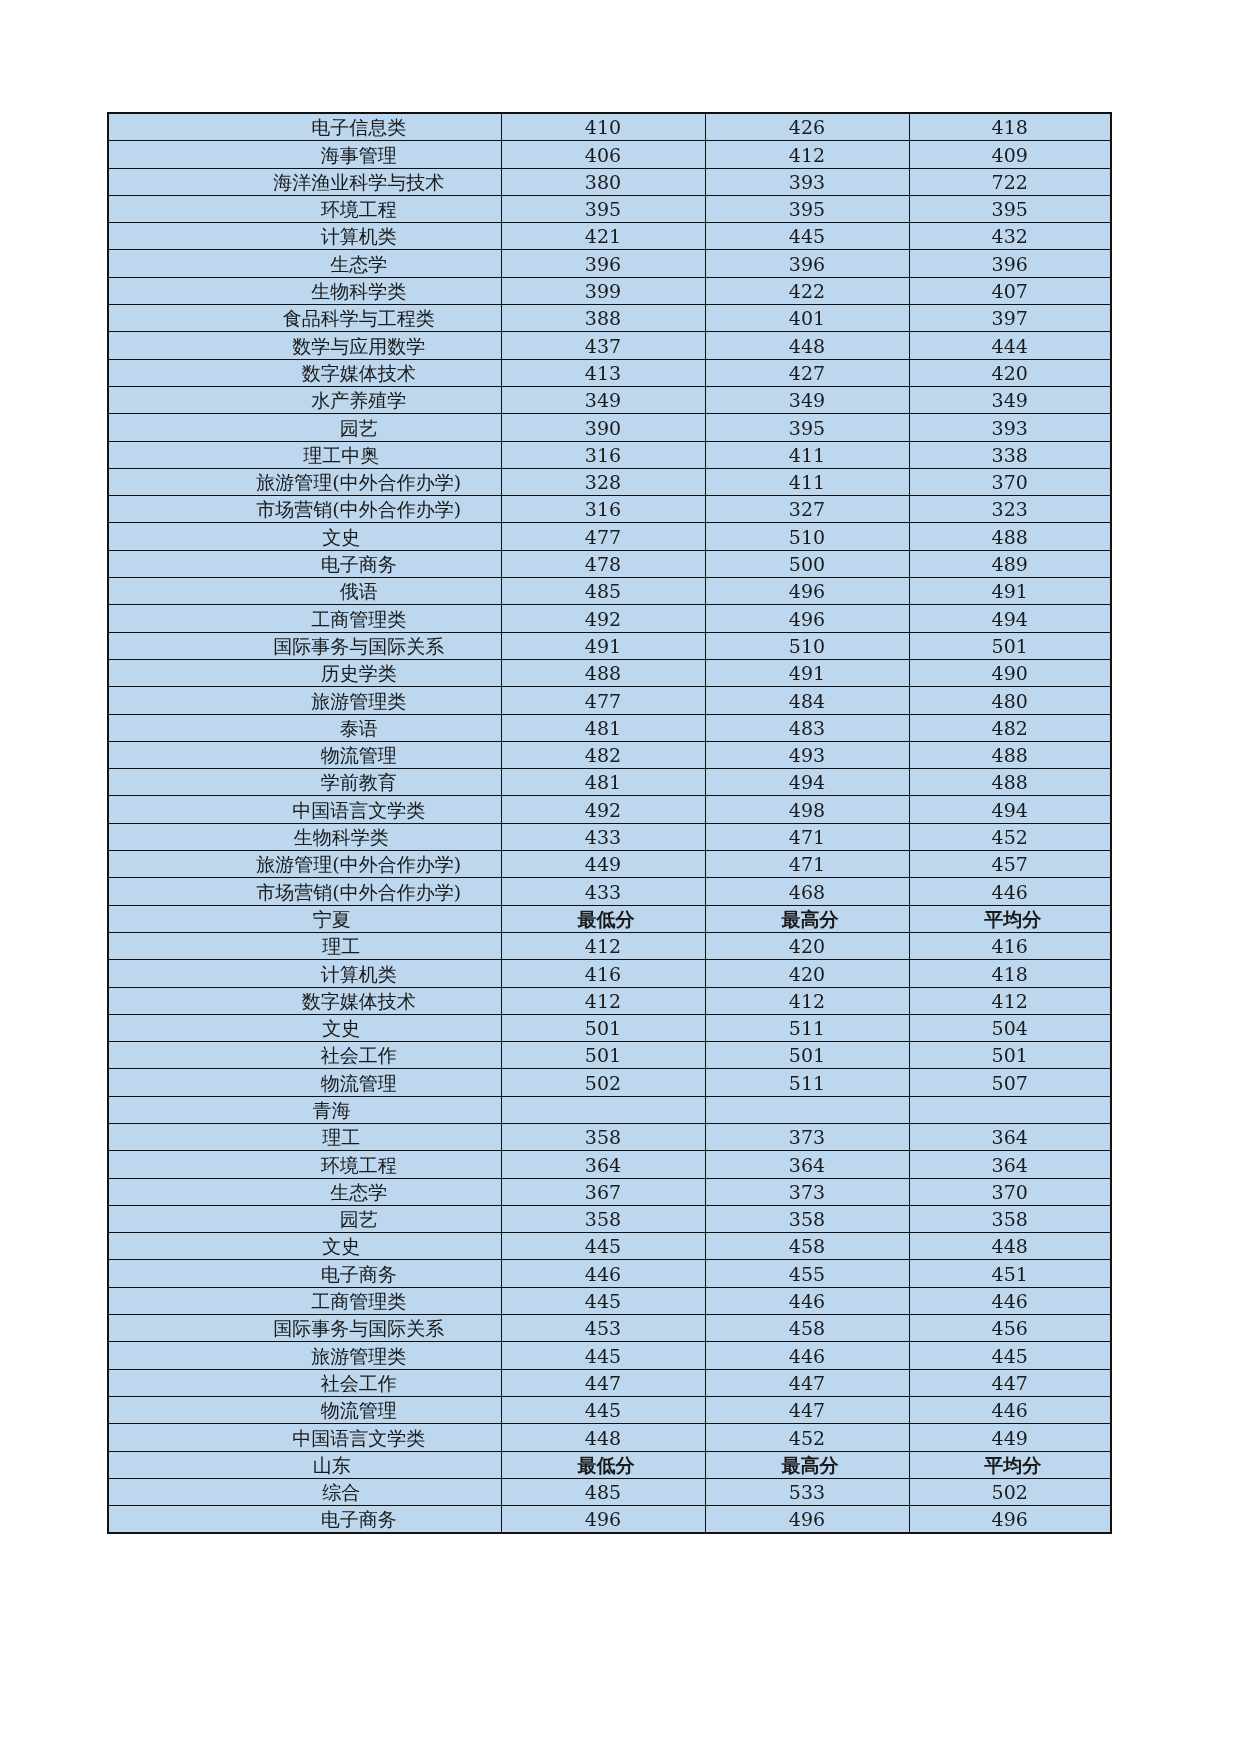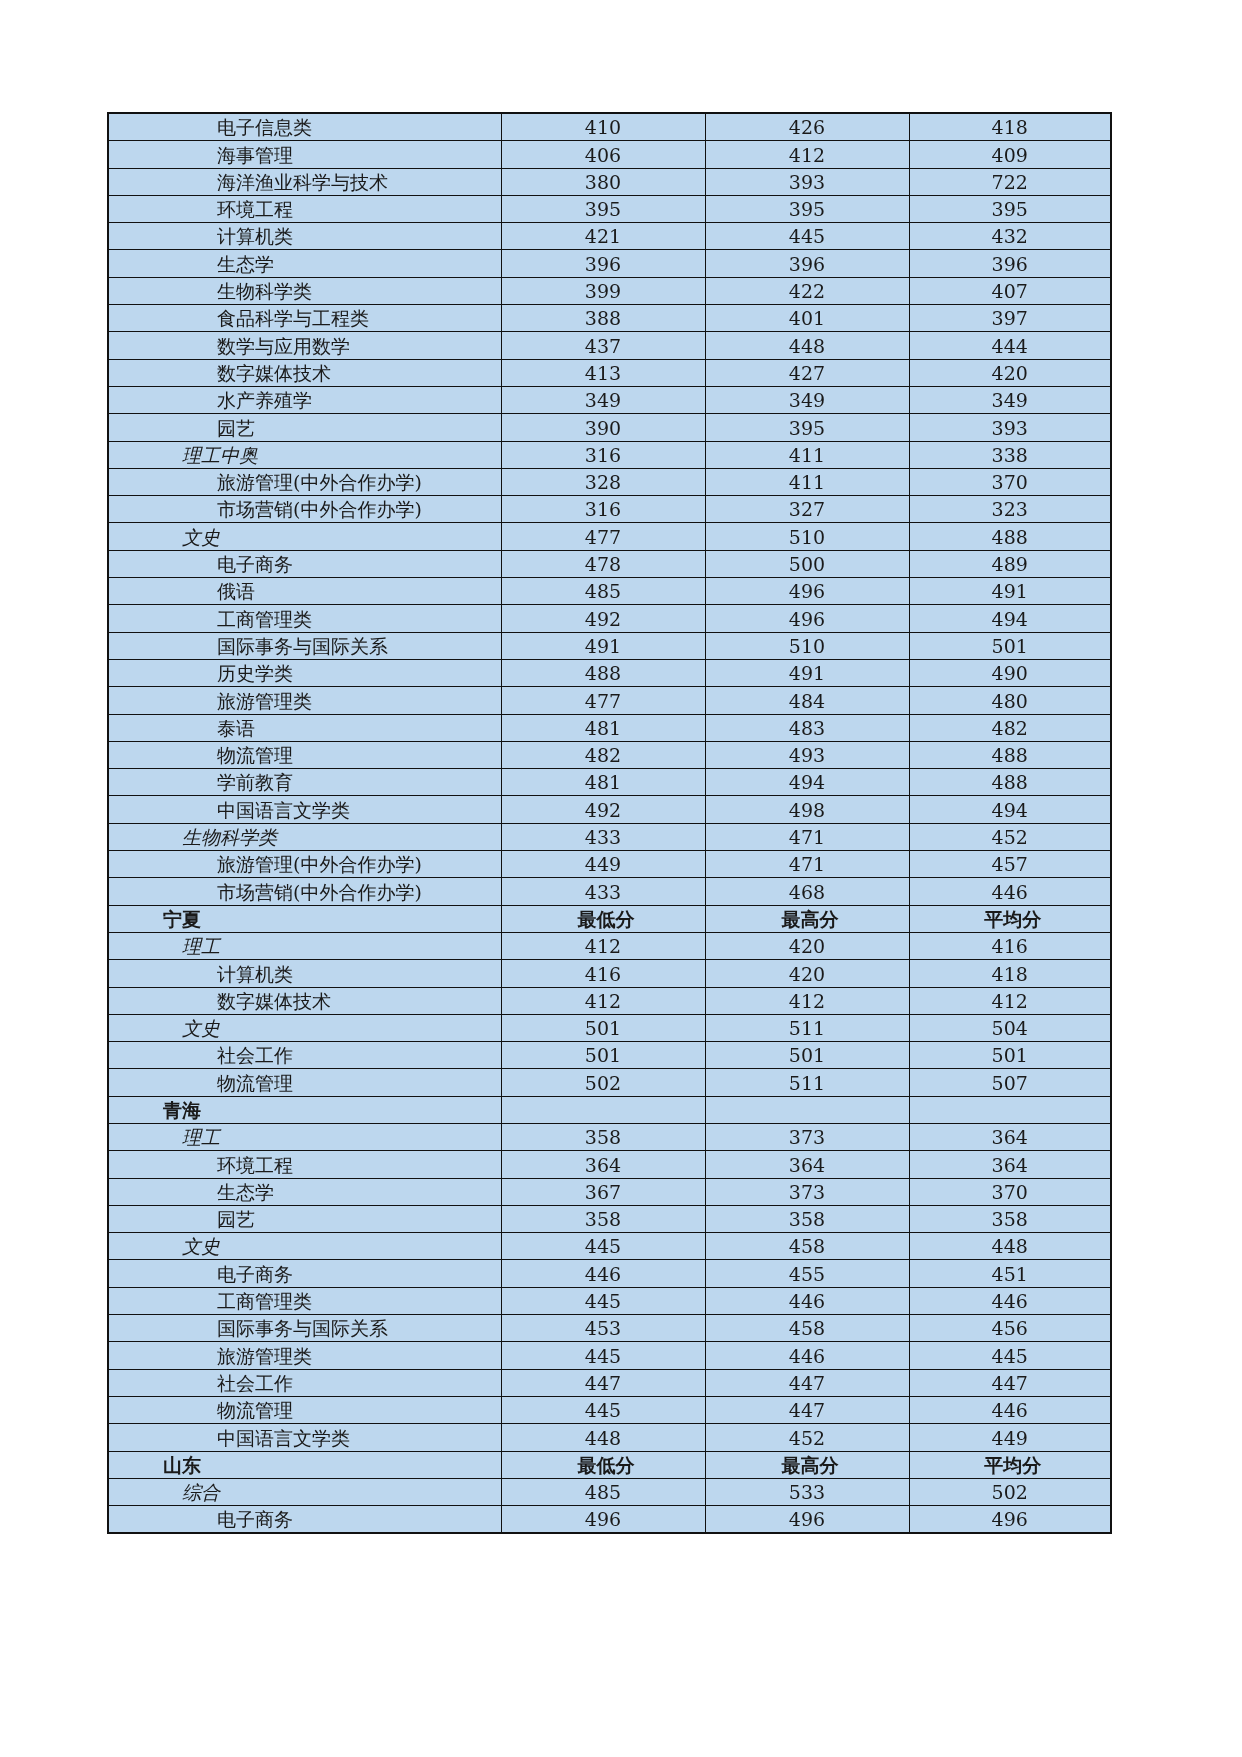--- a/index.html
+++ b/index.html
@@ -24,24 +24,24 @@
       border: 1.5px solid #111;
       font-family: "DejaVu Serif", "Liberation Serif", serif;
       font-size: 19px;
       line-height: 26px;
       color: #1a1a1a;
       white-space: nowrap;
       overflow: hidden;
       vertical-align: bottom;
     }
     #sheet td.num { text-align: center; }
-    #sheet td.name { text-align: left; }
-    #sheet tr.lvl0 td.name { padding-left: 54px; font-weight: bold; }
+    #sheet td.name { text-align: center; }
+    #sheet tr.lvl0 td.name { padding-left: 54px; font-weight: normal; }
     #sheet tr.lvl0 td.num { font-weight: bold; padding-left: 6px; }
-    #sheet tr.lvl1 td.name { padding-left: 73px; font-style: italic; }
+    #sheet tr.lvl1 td.name { padding-left: 73px; }
     #sheet tr.lvl2 td.name { padding-left: 108px; }
   </style>
 </head>
 <body>
 
 <table id="sheet">
   <colgroup>
     <col class="c0">
       <col class="c1">
       <col class="c2">

